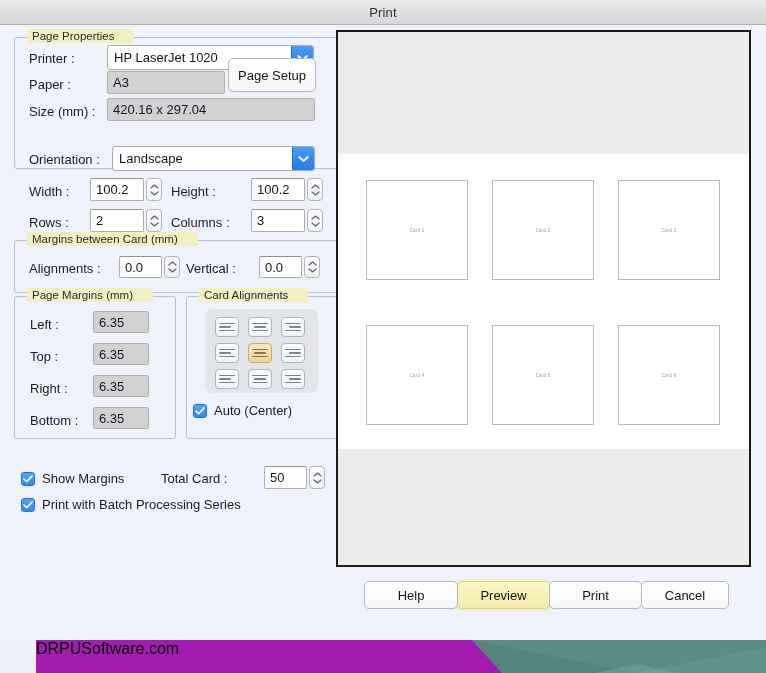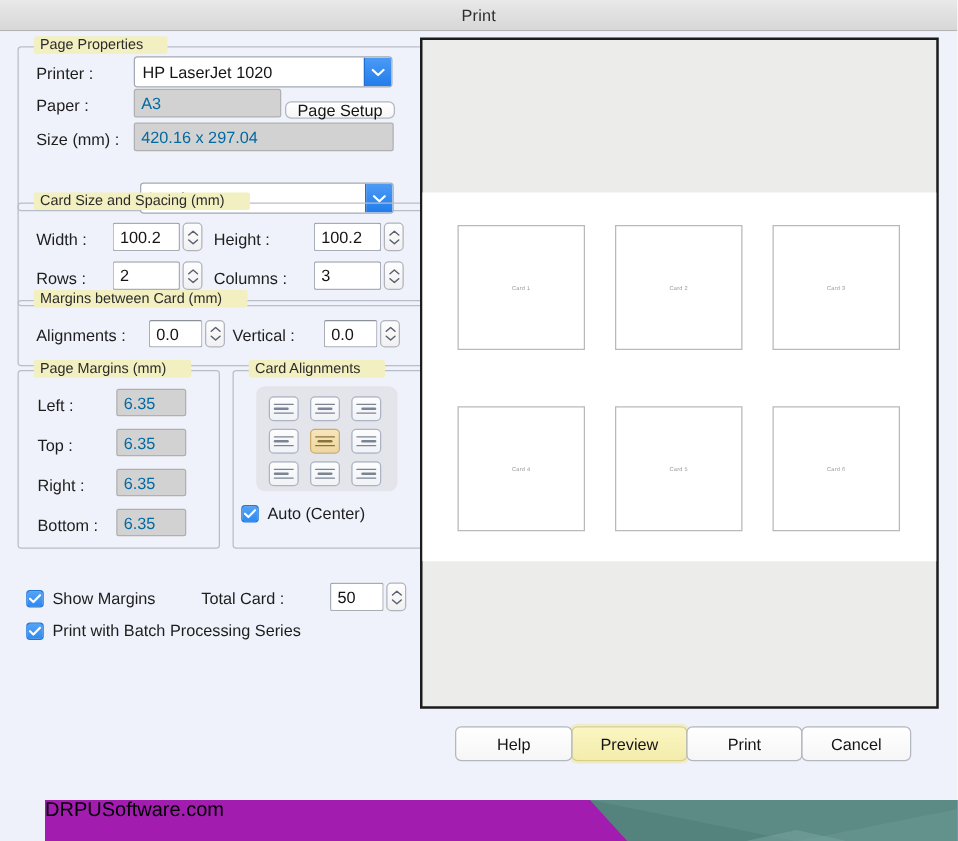--- a/index.html
+++ b/index.html
@@ -72,21 +72,21 @@
     border-radius: 2px;
     font-size: 13px;
     color: #141414;
     padding: 0 5px;
     display: flex; align-items: center;
     font-family: "Liberation Sans", sans-serif;
   }
   .tf.readonly {
     background: #d2d2d2;
     border: 1px solid #b0b0b0;
-    color: #0369a1;
+    color: #0f172a;
   }
 
   
   .combo {
     position: absolute;
     box-sizing: border-box;
     background: #ffffff;
     border: 1px solid #a4a9b3;
     border-radius: 3px;
     font-size: 13px;
@@ -262,42 +262,39 @@
         <svg width="11" height="8" viewBox="0 0 11 8">
             <path d="M1.2 2 L5.5 6 L9.8 2" fill="none" stroke="#ffffff" stroke-width="1.8" stroke-linecap="round" stroke-linejoin="round"></path>
           </svg>
       </span>
     </div>
 
     <div class="lbl" style="left:29px; top:52px;">Paper :</div>
     <div class="tf readonly" style="left:107px; top:46px; width:118px; height:23px;">
       <span>A3</span>
     </div>
-    <div class="btn" style="left:228px; top:56px; width:88px; height:14px;">
+    <div class="btn" style="left:228px; top:33px; width:88px; height:34px;">
       <span>Page Setup</span>
     </div>
 
     <div class="lbl" style="left:29px; top:79px;">Size (mm) :</div>
     <div class="tf readonly" style="left:107px; top:73px; width:208px; height:23px;">
       <span>420.16 x 297.04</span>
     </div>
 
     <div class="lbl" style="left:29px; top:127px;">Orientation :</div>
     <div class="combo" style="left:112px; top:121px; width:203px; height:25px;">
       <span>Landscape</span>
       <span class="arrowbtn">
         <svg width="11" height="8" viewBox="0 0 11 8">
             <path d="M1.2 2 L5.5 6 L9.8 2" fill="none" stroke="#ffffff" stroke-width="1.8" stroke-linecap="round" stroke-linejoin="round"></path>
           </svg>
       </span>
     </div>
 
-    <div class="group" style="left:14px; top:137px; width:330px; height:83px;">
-      <div class="group-title">Card Size and Spacing (mm)</div>
-    </div>
 
     <div class="lbl" style="left:29px; top:159px;">Width :</div>
     <div class="tf" style="left:90px; top:153px; width:54px; height:23px;">
       <span>100.2</span>
     </div>
     <div class="spin" style="left:146px; top:153px;">
       <span class="chev">
         <svg width="9" height="5" viewBox="0 0 9 5">
             <path d="M1 4 L4.5 1 L8 4" fill="none" stroke="#5a6070" stroke-width="1.2" stroke-linecap="round" stroke-linejoin="round"></path>
           </svg>

